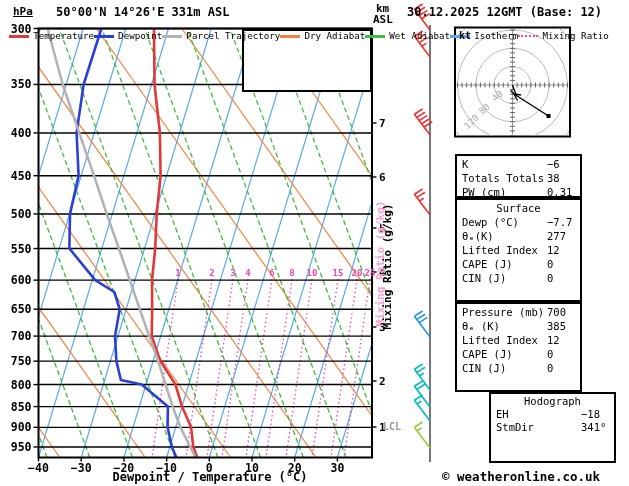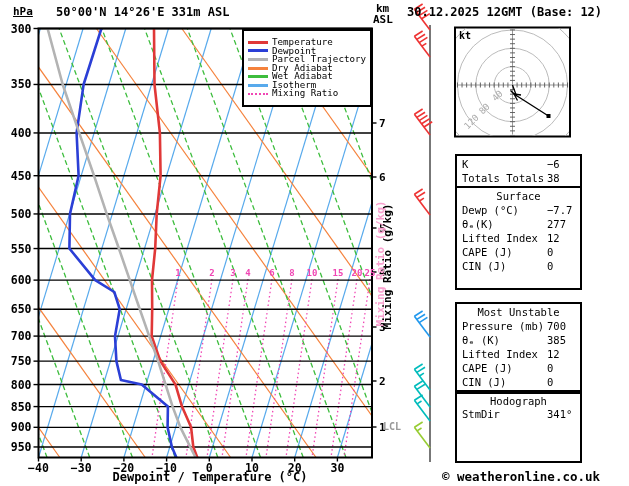--- a/index.html
+++ b/index.html
@@ -3,22 +3,22 @@
 <meta charset="utf-8">
 <style>
   html,body{margin:0;padding:0;background:#fff;}
   #app{position:relative;width:629px;height:486px;background:#fff;overflow:hidden;
        font-family:"DejaVu Sans Mono","Liberation Mono",monospace;color:#000;}
   .abs{position:absolute;}
   .hdr{font-weight:bold;font-size:12px;white-space:nowrap;}
   .unit{font-weight:bold;font-size:11px;white-space:nowrap;}
   svg{position:absolute;left:0;top:0;}
   
-  #legend{left:242px;top:29px;width:130px;height:78px;border:2px solid #000;background:#fff;
-          display:flex;flex-direction:column;justify-content:center;padding:1px 0 1px 4px;box-sizing:border-box;}
+  #legend{left:242px;top:29px;width:130px;height:63px;border:2px solid #000;background:#fff;
+          display:flex;justify-content:center;padding:1px 0 1px 4px;box-sizing:border-box;}
   .lrow{display:flex;align-items:center;height:8.6px;}
   .sw{width:20px;margin-right:4px;flex:none;}
   .lb{font-size:9.2px;line-height:8.6px;white-space:nowrap;}
   
   #xlabel{left:60px;top:470px;width:300px;text-align:center;font-weight:bold;font-size:12px;}
   
   .mixv{width:140px;text-align:center;font-weight:bold;font-size:11px;transform:rotate(-90deg);}
   
   .pbox{left:455px;width:127px;border:2px solid #000;background:#fff;box-sizing:border-box;
         padding:1px 5px;overflow:hidden;}
@@ -360,21 +360,21 @@
         </div>
         <div class="prow">
           <span>Totals Totals</span>
           <span>38</span>
         </div>
         <div class="prow">
           <span>PW (cm)</span>
           <span>0.31</span>
         </div>
       </div>
-      <div class="pbox abs" style="top: 186px; height: 104px;">
+      <div class="pbox abs" style="top: 198px; height: 104px;">
         <div class="prow">
           <span class="ptitle">Surface</span>
         </div>
         <div class="prow">
           <span>Dewp (°C)</span>
           <span>−7.7</span>
         </div>
         <div class="prow">
           <span>θₑ(K)</span>
           <span>277</span>
@@ -387,46 +387,47 @@
           <span>CAPE (J)</span>
           <span>0</span>
         </div>
         <div class="prow">
           <span>CIN (J)</span>
           <span>0</span>
         </div>
       </div>
       <div class="pbox abs" style="top: 302px; height: 90px;">
         <div class="prow">
-          <span class="ptitle">Most Unstable</span>
-        </div>
-        <div class="prow">
           <span>Pressure (mb)</span>
           <span>700</span>
         </div>
         <div class="prow">
           <span>θₑ (K)</span>
           <span>385</span>
         </div>
         <div class="prow">
           <span>Lifted Index</span>
           <span>12</span>
         </div>
         <div class="prow">
           <span>CAPE (J)</span>
           <span>0</span>
         </div>
         <div class="prow">
           <span>CIN (J)</span>
           <span>0</span>
         </div>
       </div>
-      <div class="pbox abs" style="top: 392px; height: 71px;">
+      <div class="pbox abs" style="top: 392px; height: 71px; margin-left: 34px;">
         <div class="prow b4">
           <span class="ptitle">Hodograph</span>
+        </div>
+        <div class="prow b4">
+          <span>EH</span>
+          <span>−18</span>
         </div>
         <div class="prow b4">
           <span>StmDir</span>
           <span>341°</span>
         </div>
       </div>
     </div>
 
   <div id="footer" class="abs">© weatheronline.co.uk</div>
 </div>

